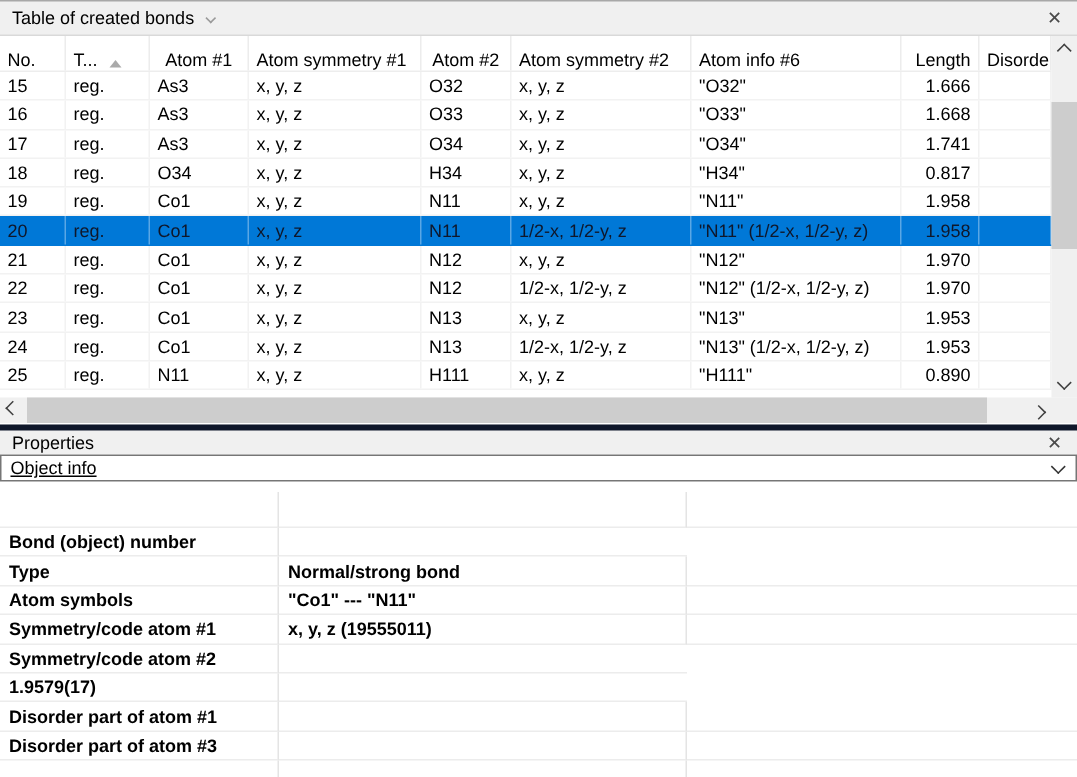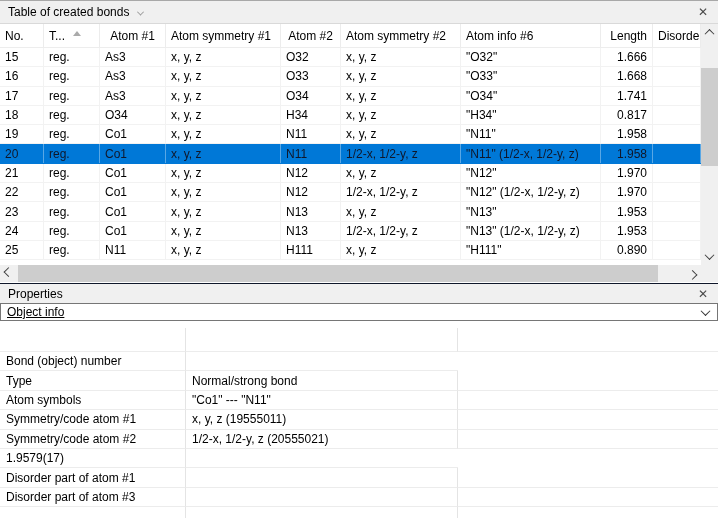--- a/index.html
+++ b/index.html
@@ -20,21 +20,21 @@
     margin-left:auto; width:18px; height:18px; display:flex; align-items:center; justify-content:center;
     color:#4a4a4a; font-size:12px; cursor:default;
   }
   
   .grid-cols { display:grid; grid-template-columns:44px 56px 66px 115px 60px 120px 140px 52px 1fr; }
   .header-row {
     position:absolute; top:24px; left:0; width:701px; height:24px;
     background:#fff; border-bottom:1px solid #ededed;
   }
   .hcell {
-    display:flex; align-items:center; padding:0 5px; white-space:nowrap; overflow:hidden;
+    display:flex; align-items:flex-end; padding:0 5px; white-space:nowrap; overflow:hidden;
     border-right:1px solid #ececec; height:23px;
   }
   .hcell.c-atom1, .hcell.c-atom2 { justify-content:center; }
   .hcell.c-length { justify-content:flex-end; }
   .sort-tri {
     width:0; height:0; border-left:4px solid transparent; border-right:4px solid transparent;
     border-bottom:5px solid #aaa; margin-left:8px; transform:translateY(-2px);
   }
   
   .tbody { position:absolute; top:48px; left:0; width:701px; height:217px; background:#fff; }
@@ -56,31 +56,31 @@
   .vscroll .btn { position:absolute; left:0; width:17px; height:17px; display:flex; align-items:center; justify-content:center; }
   .vscroll .btn.top { top:0; } .vscroll .btn.bottom { bottom:0; }
   .vthumb { position:absolute; left:0; top:44px; width:17px; height:98px; background:#cdcdcd; }
   .hscroll { position:absolute; left:0; top:265px; width:718px; height:17px; background:#f0f0f0; }
   .hscroll .btn { position:absolute; top:0; width:17px; height:17px; display:flex; align-items:center; justify-content:center; }
   .hscroll .btn.lft { left:0; } .hscroll .btn.rgt { right:17px; }
   .hthumb { position:absolute; left:18px; top:0; width:640px; height:17px; background:#cdcdcd; }
   
   .props-header {
     position:absolute; top:283px; left:0; width:718px; height:20px;
-    background:#f0f0f0; border-top:1px solid #0f172a;
+    background:#f0f0f0; border-top:4px solid #0f172a;
     display:flex; align-items:center; padding:0 6px 0 8px;
   }
   .combo {
     position:absolute; top:303px; left:0; width:718px; height:18px;
     background:#fff; border:1px solid #767676;
     display:flex; align-items:center; padding:0 8px 0 6px;text-decoration:underline;
   }
   .combo .chev { margin-left:auto; width:7px; height:7px; border-color:#333; }
   .props-table { position:absolute; top:328px; left:0; width:718px; height:190px; background:#fff; display:flex; flex-direction:column; }
-  .prow { display:grid; grid-template-columns:186px 272px 1fr; height:19.4px; flex:none; }
+  .prow { display:grid; grid-template-columns:186px 272px 1fr; height:19.4px; flex:none;font-weight:bold; }
   .prow .pcell {
     border-right:1px solid #e4e4e4; border-bottom:1px solid #ececec;
     padding:0 6px; white-space:nowrap; overflow:hidden; display:flex; align-items:center;
   }
   .prow .pcell:last-child { border-right:none; }
   .prow.spacer { height:24px; }
   .prow.filler { flex:1; }
   .prow.filler .pcell { border-bottom:none; }
 </style>
 </head>
@@ -303,21 +303,20 @@
         <div class="pcell">"Co1" --- "N11"</div>
         <div class="pcell"></div>
       </div>
       <div class="prow">
         <div class="pcell">Symmetry/code atom #1</div>
         <div class="pcell">x, y, z (19555011)</div>
         <div class="pcell"></div>
       </div>
       <div class="prow">
         <div class="pcell">Symmetry/code atom #2</div>
-        <div class="pcell">1/2-x, 1/2-y, z (20555021)</div>
         <div class="pcell"></div>
       </div>
       <div class="prow">
         <div class="pcell">1.9579(17)</div>
         <div class="pcell"></div>
       </div>
       <div class="prow">
         <div class="pcell">Disorder part of atom #1</div>
         <div class="pcell"></div>
         <div class="pcell"></div>

